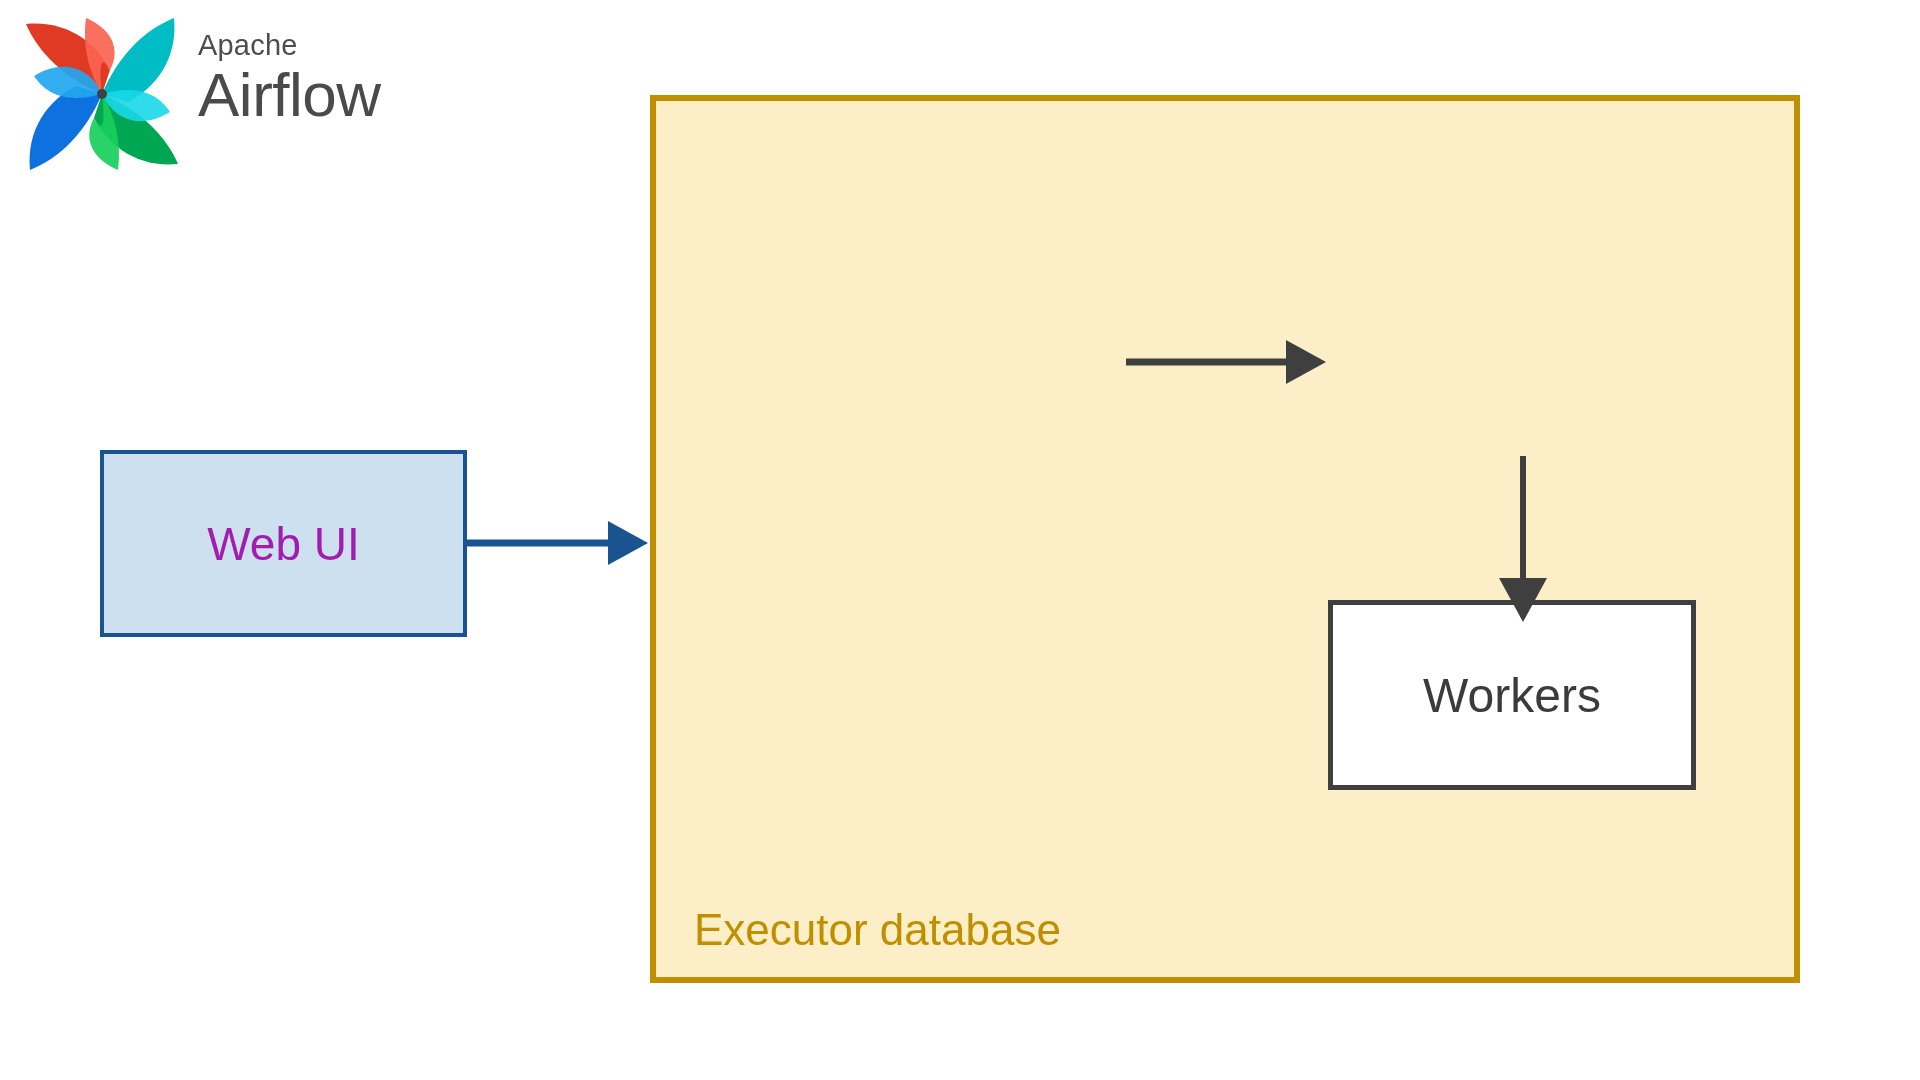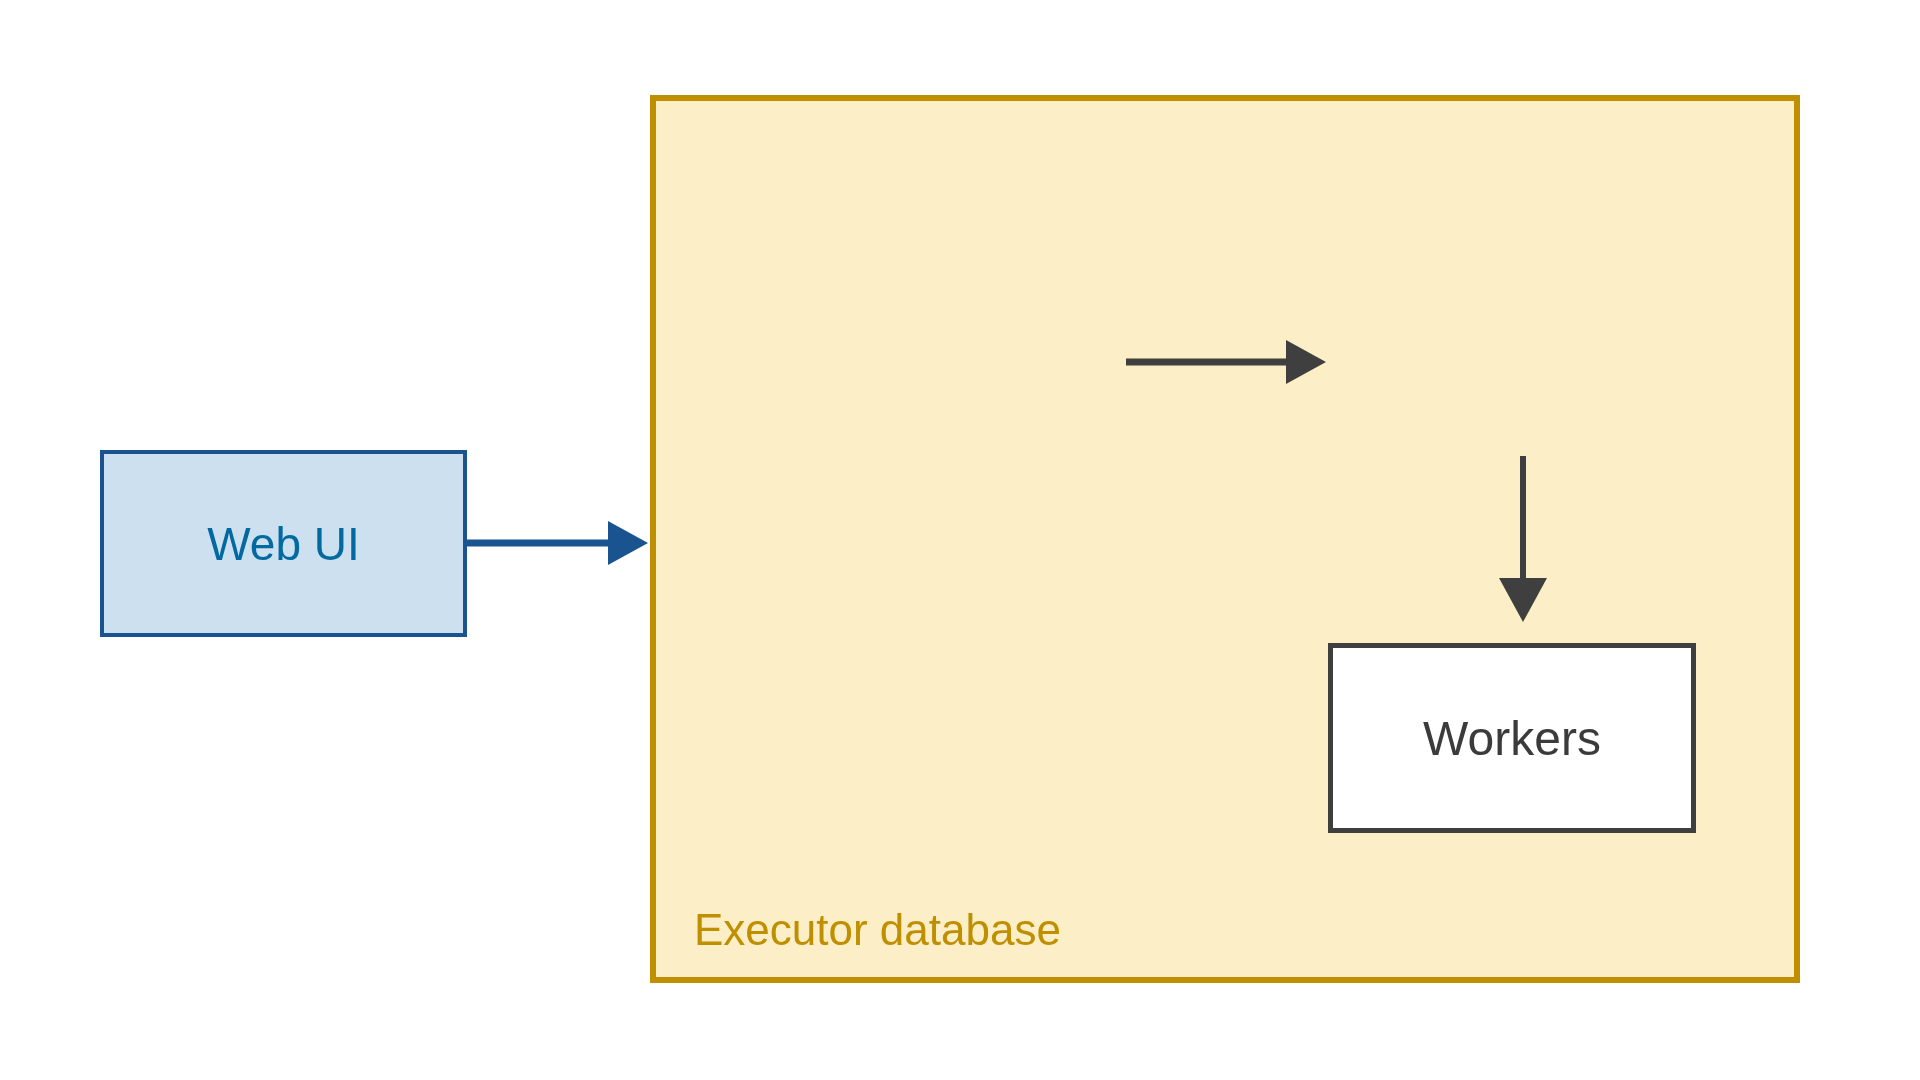--- a/index.html
+++ b/index.html
@@ -69,21 +69,21 @@
     box-sizing: border-box;
     background: #cce0f0;
     border: 4px solid #1a5490;
     display: flex;
     align-items: center;
     justify-content: center;
   }
   .node-webui .node-label {
     font-family: "Liberation Sans", sans-serif;
     font-size: 46px;
-    color: #0369a1;
+    color: #a21caf;
   }
 
   
   .group-metadata {
     position: absolute;
     left: 650px;
     top: 95px;
     width: 1150px;
     height: 888px;
     box-sizing: border-box;
@@ -110,36 +110,65 @@
     align-items: center;
     justify-content: center;
   }
   .node-proc .node-label {
     font-family: "Liberation Sans", sans-serif;
     font-size: 48px;
     color: #3b3b3b;
   }
   .node-scheduler { left: 760px;  top: 267px; width: 366px; height: 189px; }
   .node-executor  { left: 1328px; top: 266px; width: 368px; height: 190px; }
-  .node-workers   { left: 1328px; top: 643px; width: 368px; height: 190px; text-align: right; }
+  .node-workers   { left: 1328px; top: 600px; width: 368px; height: 190px; text-align: right; }
 
   
   #edges {
     position: absolute;
     left: 0; top: 0;
     width: 1920px;
     height: 1080px;
     pointer-events: none;
   }
 </style>
 </head>
 <body>
 
 <div id="canvas">
 
+  <div class="logo-wrap">
+    <div class="logo-mark">
+      <svg viewBox="0 0 168 172" width="168" height="172" xmlns="http://www.w3.org/2000/svg">
+
+        <path d="M84 86 C 60 44, 30 26, 6 22 C 10 52, 34 76, 84 86 Z" transform="rotate(0 84 86)" fill="none"></path>
+        <g>
+
+          <path d="M84 86 C 46 70, 20 44, 8 16 C 48 12, 78 34, 92 62 Z" fill="#e03a25"></path>
+
+          <path d="M84 86 C 100 48, 126 22, 156 10 C 160 50, 138 80, 110 94 Z" fill="#00bcc4"></path>
+
+          <path d="M84 86 C 68 124, 42 150, 12 162 C 8 122, 30 92, 58 78 Z" fill="#0d72e0"></path>
+
+          <path d="M84 86 C 122 102, 148 128, 160 156 C 120 160, 90 138, 76 110 Z" fill="#00a651"></path>
+
+          <path d="M84 86 C 78 34, 92 62, 92 62 C 104 40, 92 20, 68 10 C 64 40, 72 66, 84 86 Z" fill="#fa6450" opacity="0.92"></path>
+          <path d="M84 86 C 120 76, 140 86, 152 104 C 122 122, 96 112, 84 86 Z" fill="#17d8e8" opacity="0.9"></path>
+          <path d="M84 86 C 48 96, 28 86, 16 68 C 46 50, 72 60, 84 86 Z" fill="#22a7f0" opacity="0.92"></path>
+          <path d="M84 86 C 90 138, 76 110, 76 110 C 64 132, 76 152, 100 162 C 104 132, 96 106, 84 86 Z" fill="#17cf5b" opacity="0.92"></path>
+
+          <circle cx="84" cy="86" r="5" fill="#3c4245"></circle>
+        </g>
+      </svg>
+    </div>
+    <div class="logo-text">
+      <div class="logo-apache">Apache</div>
+      <div class="logo-airflow">Airflow</div>
+    </div>
+  </div>
 
   <div class="group-metadata">
     <div class="group-metadata-label">Executor database</div>
   </div>
 
   <div class="node-webui">
     <span class="node-label">Web UI</span>
   </div>
 
 

